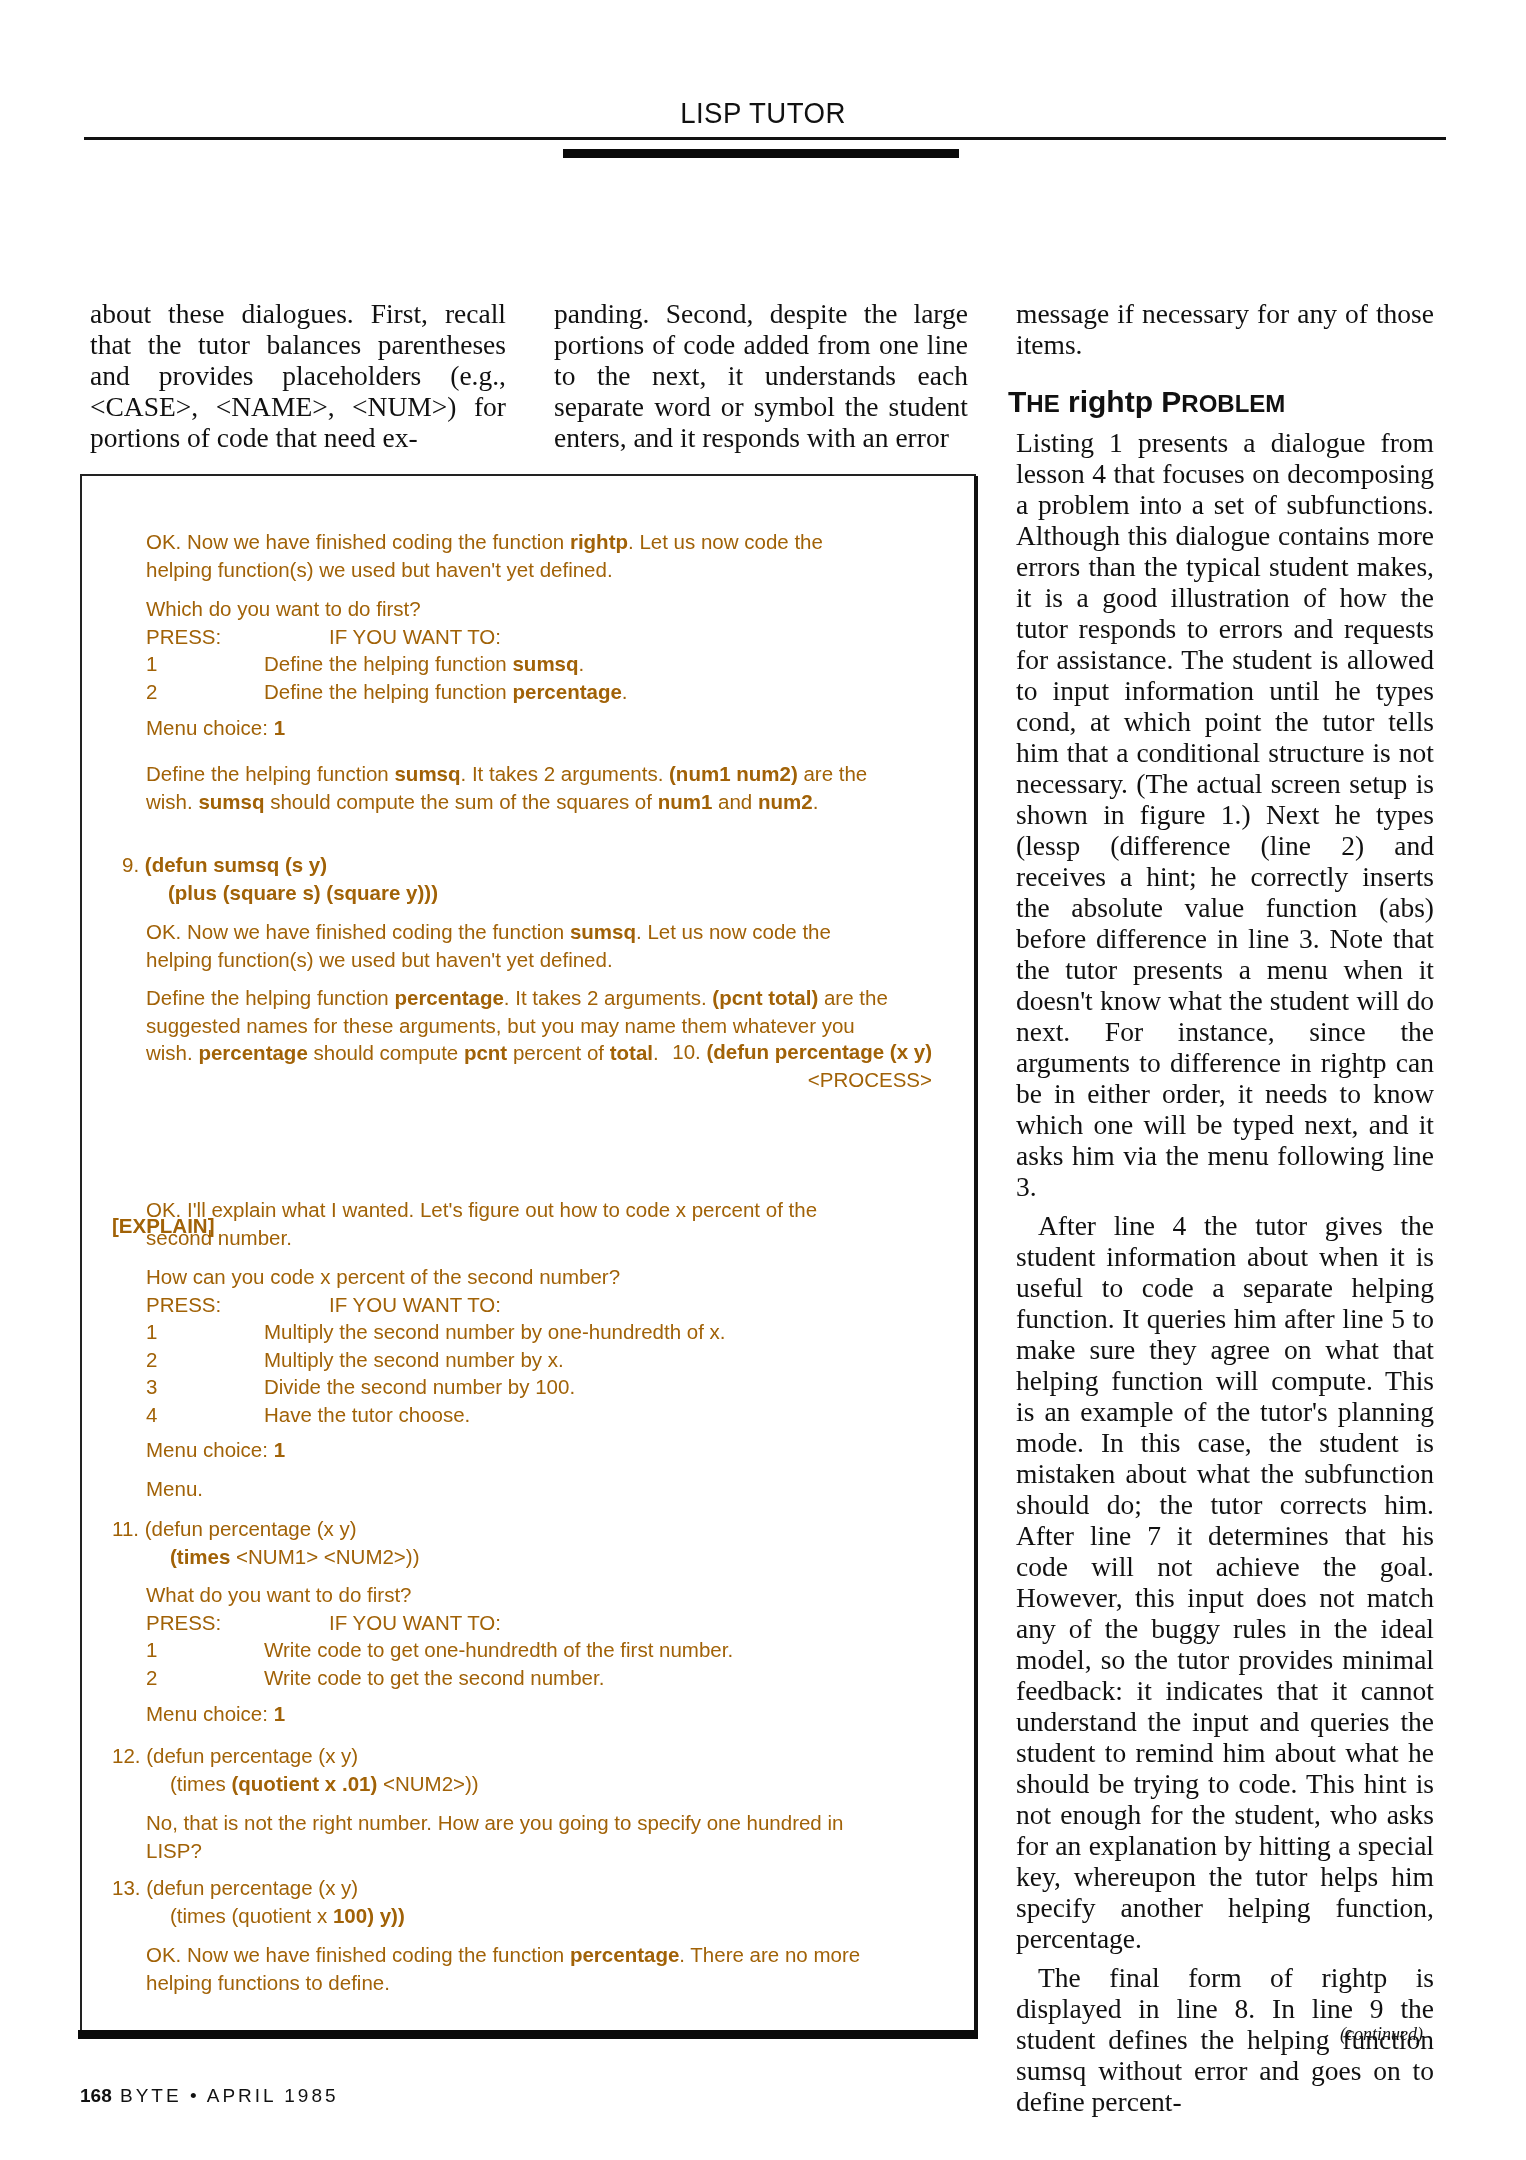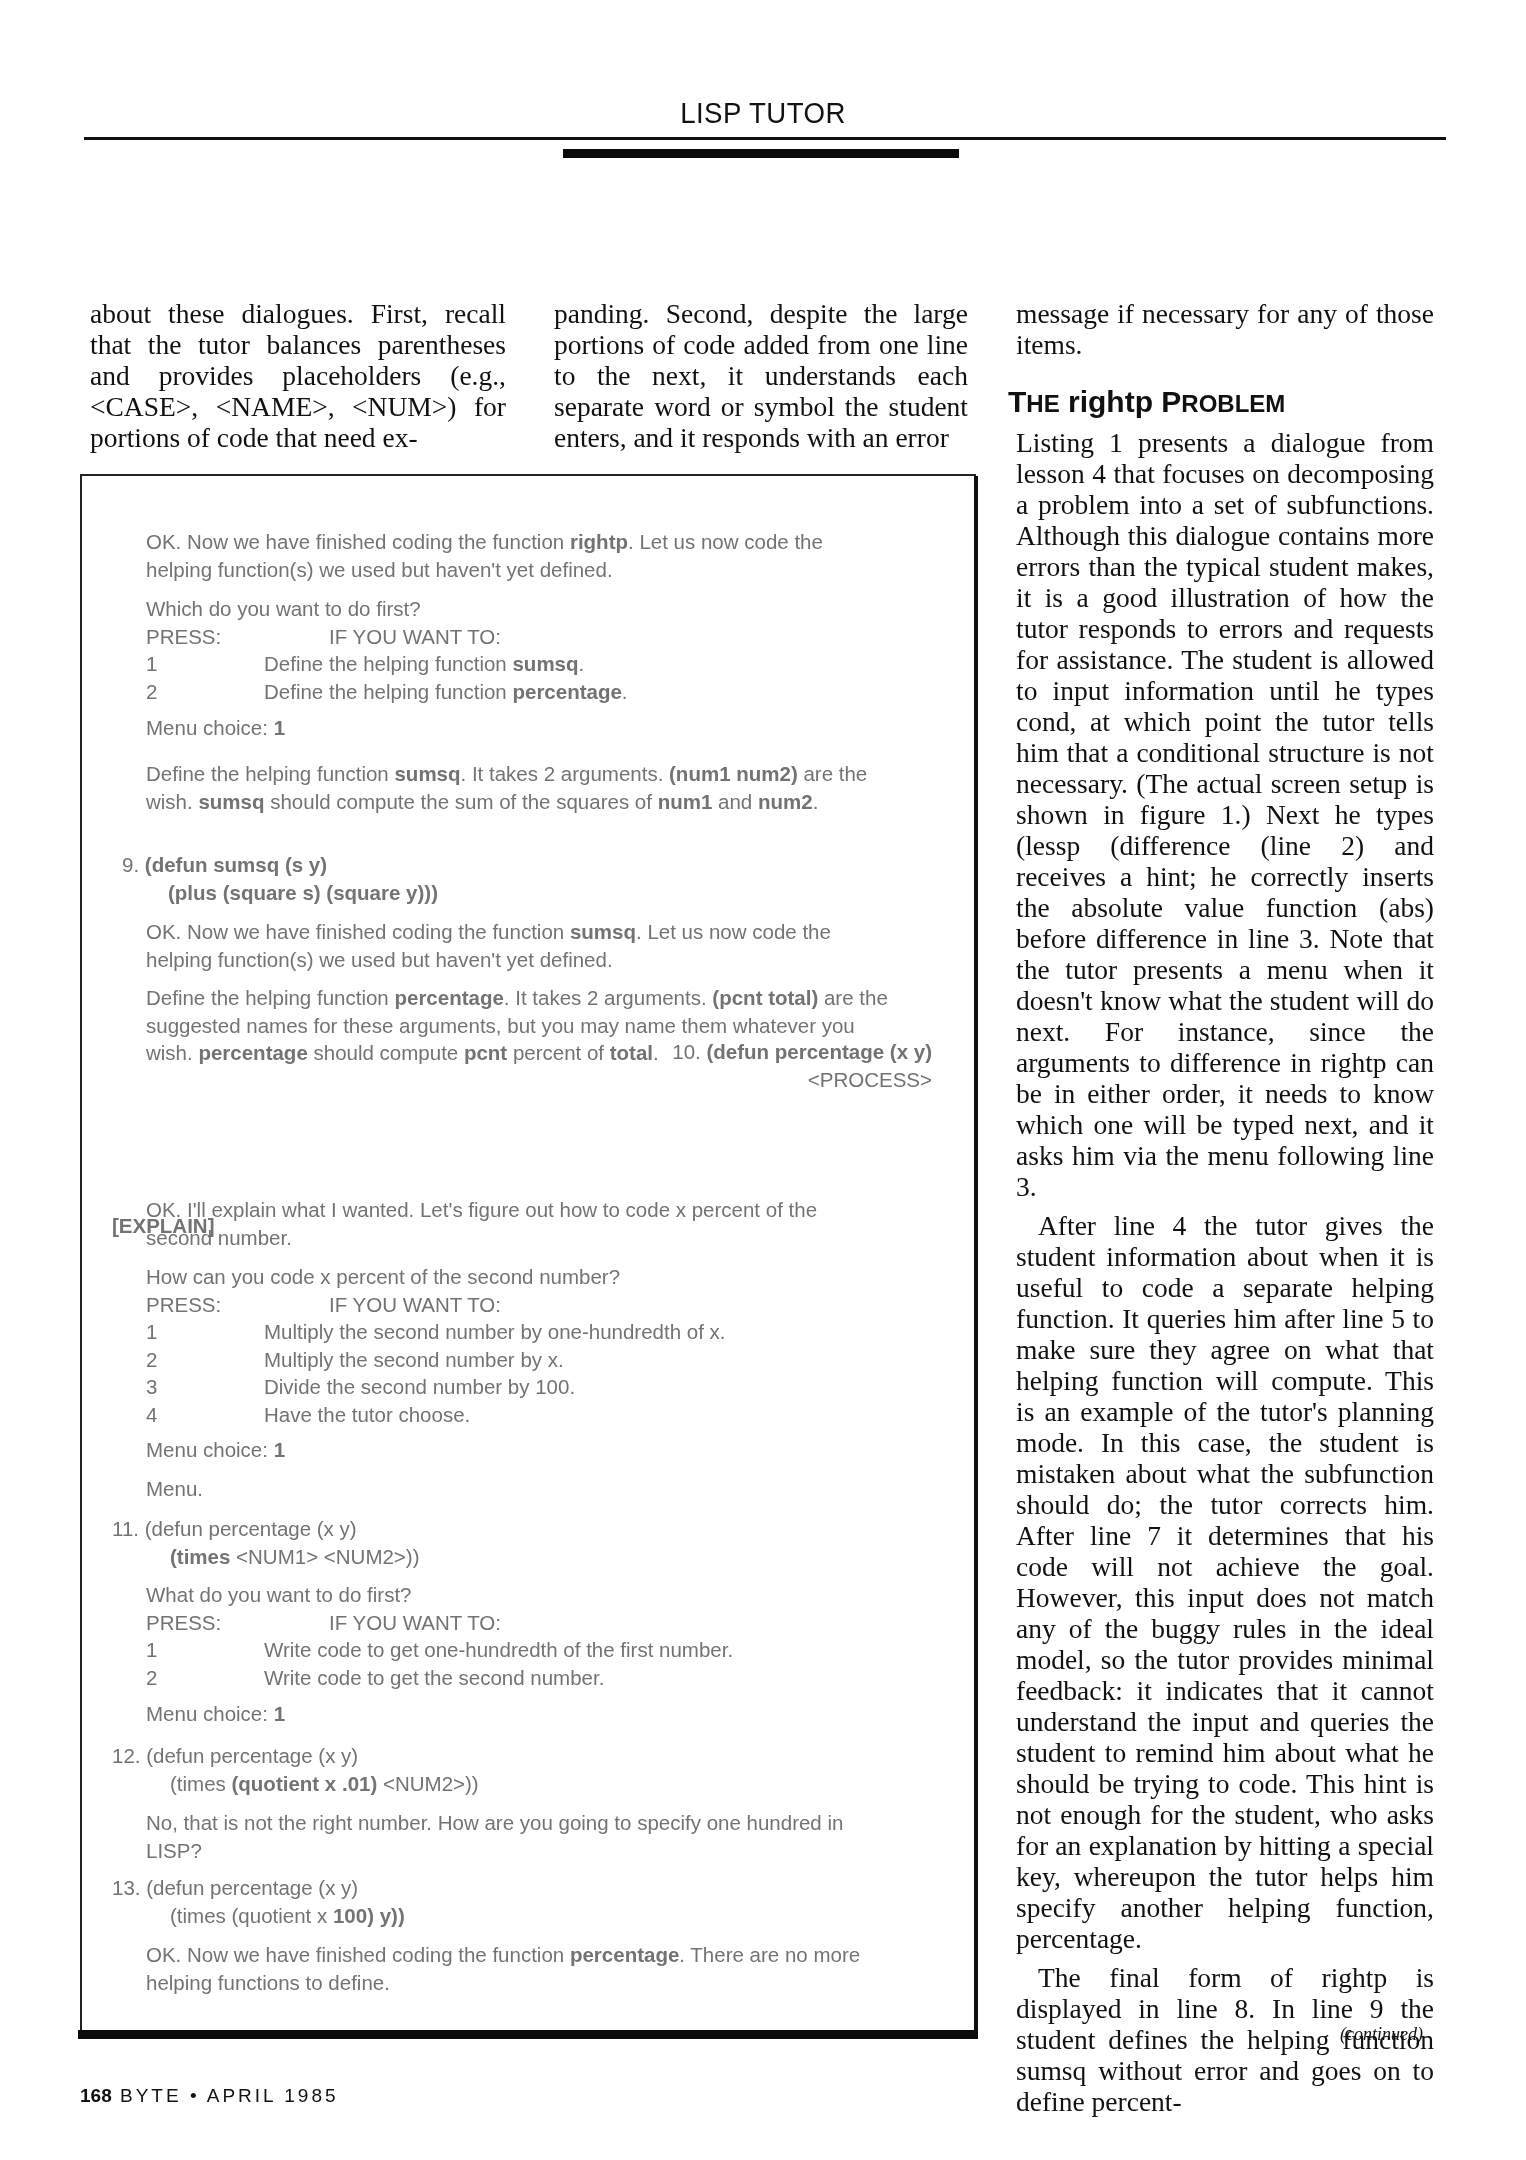--- a/index.html
+++ b/index.html
@@ -21,21 +21,21 @@
   .indent { text-indent: 22px; }
   .heading { font-family: "Liberation Sans", sans-serif; font-weight: bold; font-size: 30px; margin: 26px 0 4px 0; }
   .heading .sc { font-size: 24px; }
 
   
   #listing { position: absolute; left: 80px; top: 474px; width: 896px; height: 1560px;
     border-left: 2px solid #222; border-top: 2px solid #222; border-right: 2px solid #222; box-sizing: border-box; }
   #listing-shadow-bottom { position: absolute; left: 78px; top: 2030px; width: 900px; height: 9px; background: #0a0a0a; }
   #listing-shadow-right { position: absolute; left: 974px; top: 476px; width: 4px; height: 1562px; background: #111; }
 
-  .lst { position: absolute; font-family: "Liberation Sans", sans-serif; font-size: 20.5px; line-height: 27.5px; color: #737373; }
+  .lst { position: absolute; font-family: "Liberation Sans", sans-serif; font-size: 20.5px; line-height: 27.5px; color: #a16207; }
   .lst b { font-weight: bold; }
   .msg { left: 146px; width: 800px; }
   .line { left: 112px; width: 820px; }
   .line .cont { padding-left: 56px; display: block; }
   .menu-row { display: flex; }
   .menu-row .k { width: 118px; }
   .menu-row .k2 { width: 183px; }
 
   
   #footer { position: absolute; left: 80px; top: 2085px; font-family: "Liberation Sans", sans-serif; font-size: 19px; letter-spacing: 3px; }

